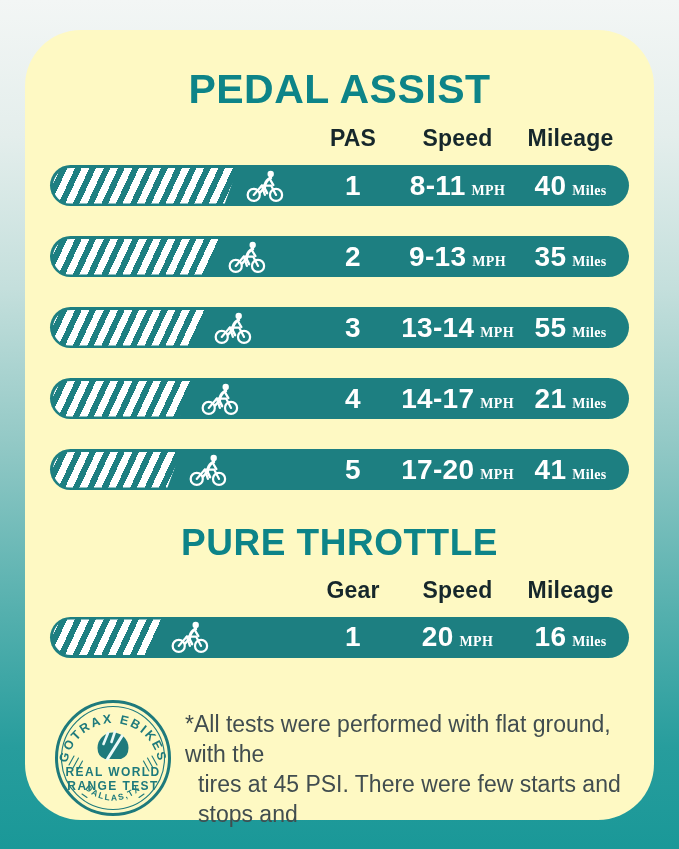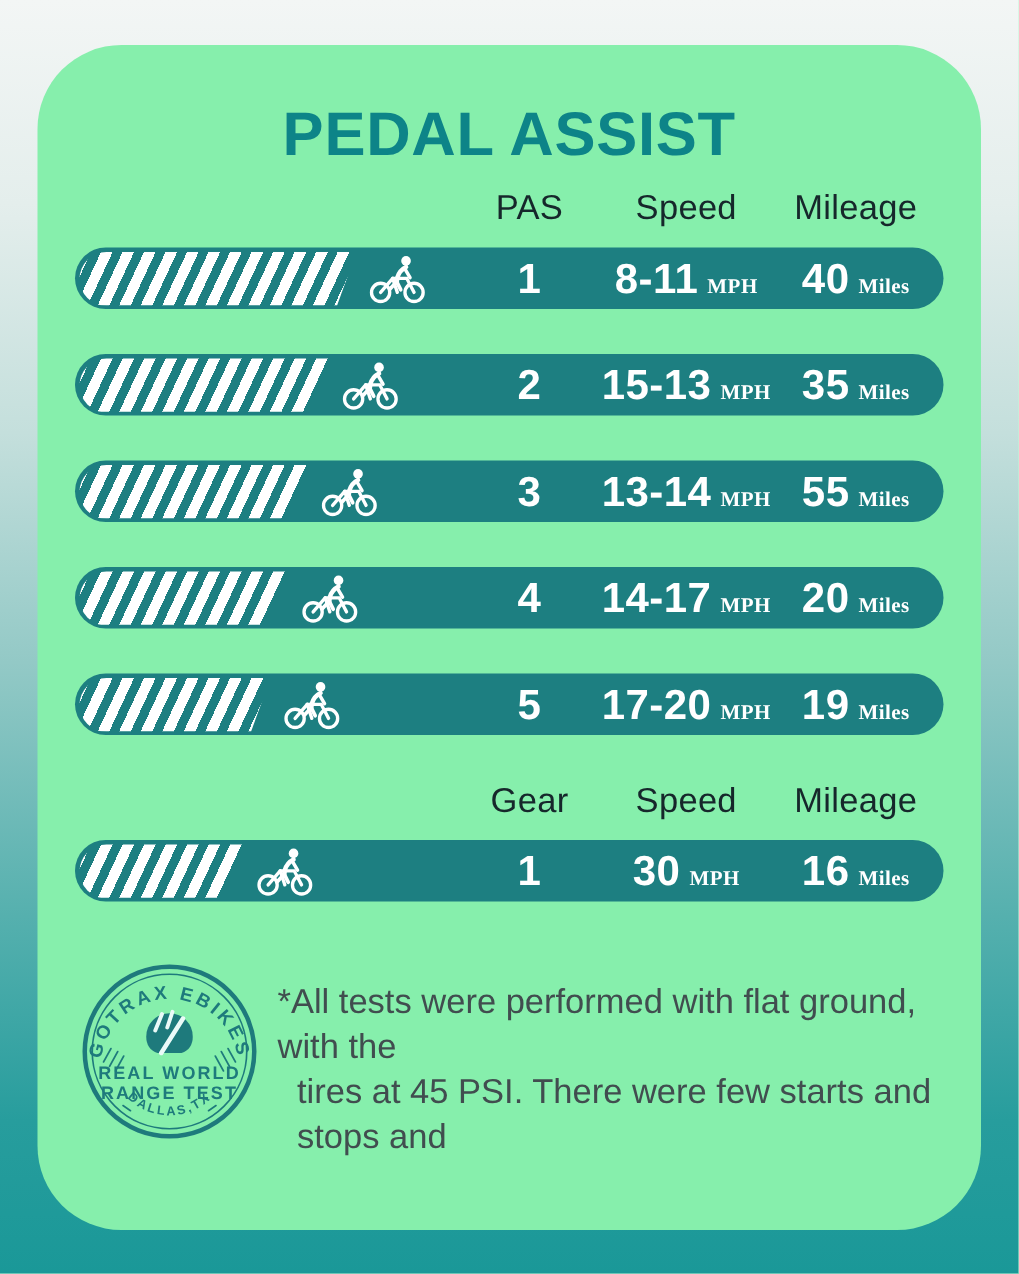--- a/index.html
+++ b/index.html
@@ -4,31 +4,31 @@
 <style>
   * { margin:0; padding:0; box-sizing:border-box; }
   html,body { width:679px; height:849px; }
   body {
     font-family:"Liberation Sans", sans-serif;
     background:linear-gradient(180deg,#f3f6f5 0%,#e4eeec 16%,#c4dfdc 34%,#93c9c6 52%,#55b0ae 72%,#279d9d 88%,#1a9898 100%);
     position:relative; overflow:hidden;
   }
   .card {
     position:absolute; left:25px; top:30px; width:629px; height:790px;
-    background:#86efac; border-radius:56px; padding:20px 25px;
+    background:#fef9c3; border-radius:56px; padding:20px 25px;
   }
   h1,h2 {
     text-align:center; color:#0d8488; font-weight:800; letter-spacing:.5px;
     line-height:1.05;
   }
   h1 { font-size:41px; margin-top:18px; }
   h2 { font-size:37px; margin-top:34px; }
   .cols-header { position:relative; height:30px; margin:14px 0 10px; }
   .cols-header .col {
-    position:absolute; top:0; text-align:center; font-size:23px; font-weight:400;
+    position:absolute; top:0; text-align:center; font-size:23px; font-weight:700;
     color:#16272b; letter-spacing:.2px;
   }
   .c-pas { left:253px; width:100px; }
   .c-speed { left:340px; width:135px; }
   .c-mileage { left:448px; width:145px; }
   .pill {
     position:relative; height:41px; border-radius:21px; background:#1d7f81;
     margin-bottom:30px;
   }
   .pill.last { margin-bottom:0; }
@@ -117,21 +117,21 @@
     <svg class="rider" viewBox="0 0 44 37" style="left: calc(28.8% + 9px);">
         <use href="#cyclist"></use>
       </svg>
     <div class="cell c-pas">
         <span class="grp">
           <span class="num">2</span>
         </span>
       </div>
     <div class="cell c-speed">
         <span class="grp">
-          <span class="num">15-13</span>
+          <span class="num">9-13</span>
           <span class="unit">MPH</span>
         </span>
       </div>
     <div class="cell c-mileage">
         <span class="grp">
           <span class="num">35</span>
           <span class="unit">Miles</span>
         </span>
       </div>
   </div>
@@ -171,21 +171,21 @@
         </span>
       </div>
     <div class="cell c-speed">
         <span class="grp">
           <span class="num">14-17</span>
           <span class="unit">MPH</span>
         </span>
       </div>
     <div class="cell c-mileage">
         <span class="grp">
-          <span class="num">20</span>
+          <span class="num">21</span>
           <span class="unit">Miles</span>
         </span>
       </div>
   </div>
 
   <div class="pill">
     <div class="stripes" style="width: 22.1%;"></div>
     <svg class="rider" viewBox="0 0 44 37" style="left: calc(22.1% + 9px);">
         <use href="#cyclist"></use>
       </svg>
@@ -195,46 +195,47 @@
         </span>
       </div>
     <div class="cell c-speed">
         <span class="grp">
           <span class="num">17-20</span>
           <span class="unit">MPH</span>
         </span>
       </div>
     <div class="cell c-mileage">
         <span class="grp">
-          <span class="num">19</span>
-          <span class="unit">Miles</span>
-        </span>
-      </div>
-  </div>
-
+          <span class="num">41</span>
+          <span class="unit">Miles</span>
+        </span>
+      </div>
+  </div>
+
+  <h2>PURE THROTTLE</h2>
 
   <div class="cols-header">
     <div class="col c-pas">Gear</div>
     <div class="col c-speed">Speed</div>
     <div class="col c-mileage">Mileage</div>
   </div>
 
   <div class="pill last">
     <div class="stripes" style="width: 19%;"></div>
     <svg class="rider" viewBox="0 0 44 37" style="left: calc(19% + 9px);">
         <use href="#cyclist"></use>
       </svg>
     <div class="cell c-pas">
         <span class="grp">
           <span class="num">1</span>
         </span>
       </div>
     <div class="cell c-speed">
         <span class="grp">
-          <span class="num">30</span>
+          <span class="num">20</span>
           <span class="unit">MPH</span>
         </span>
       </div>
     <div class="cell c-mileage">
         <span class="grp">
           <span class="num">16</span>
           <span class="unit">Miles</span>
         </span>
       </div>
   </div>

